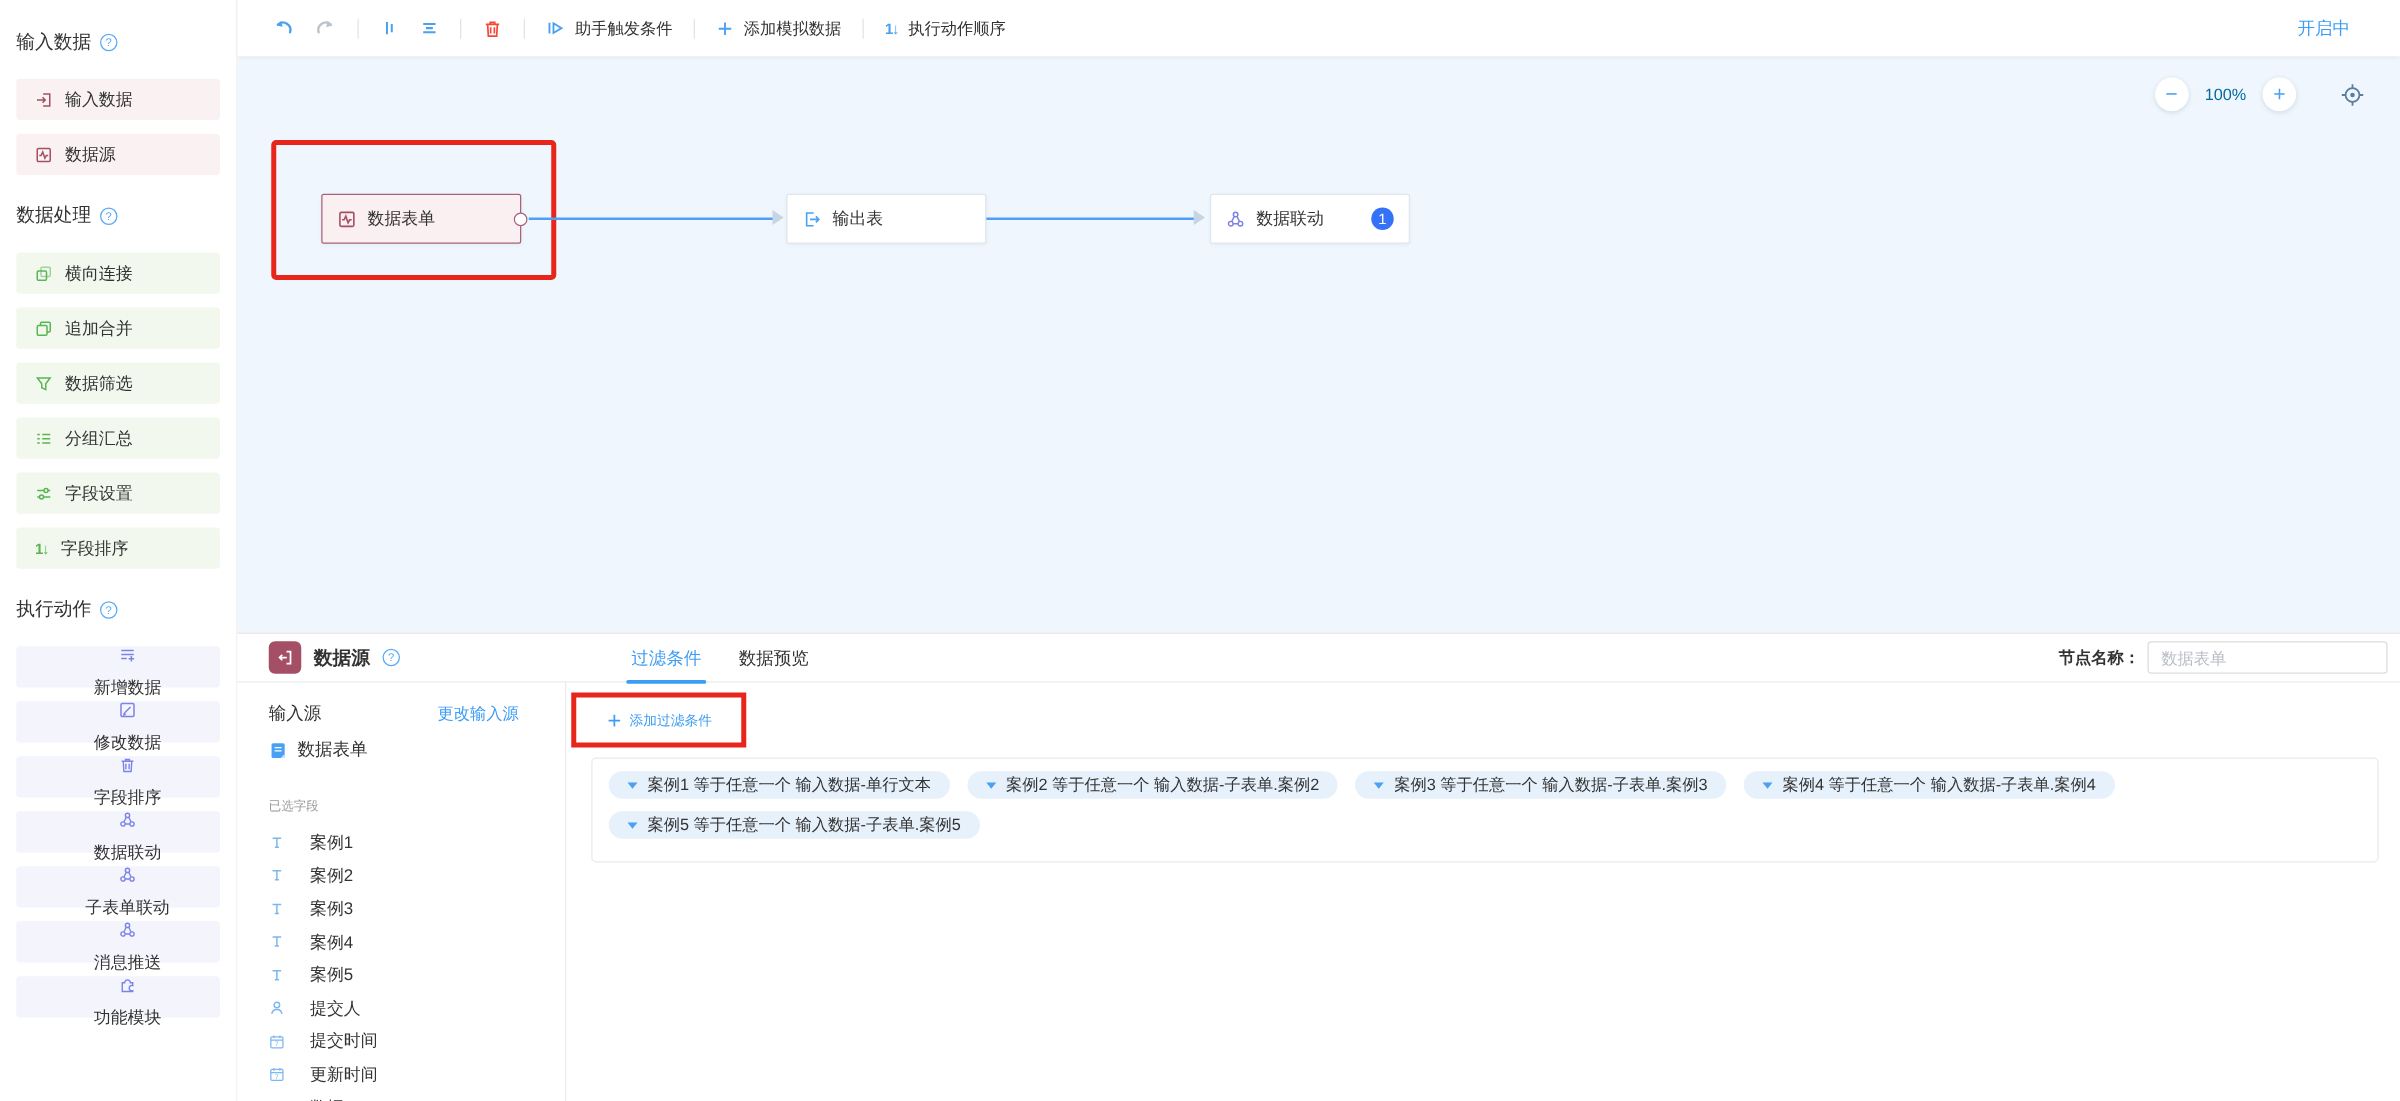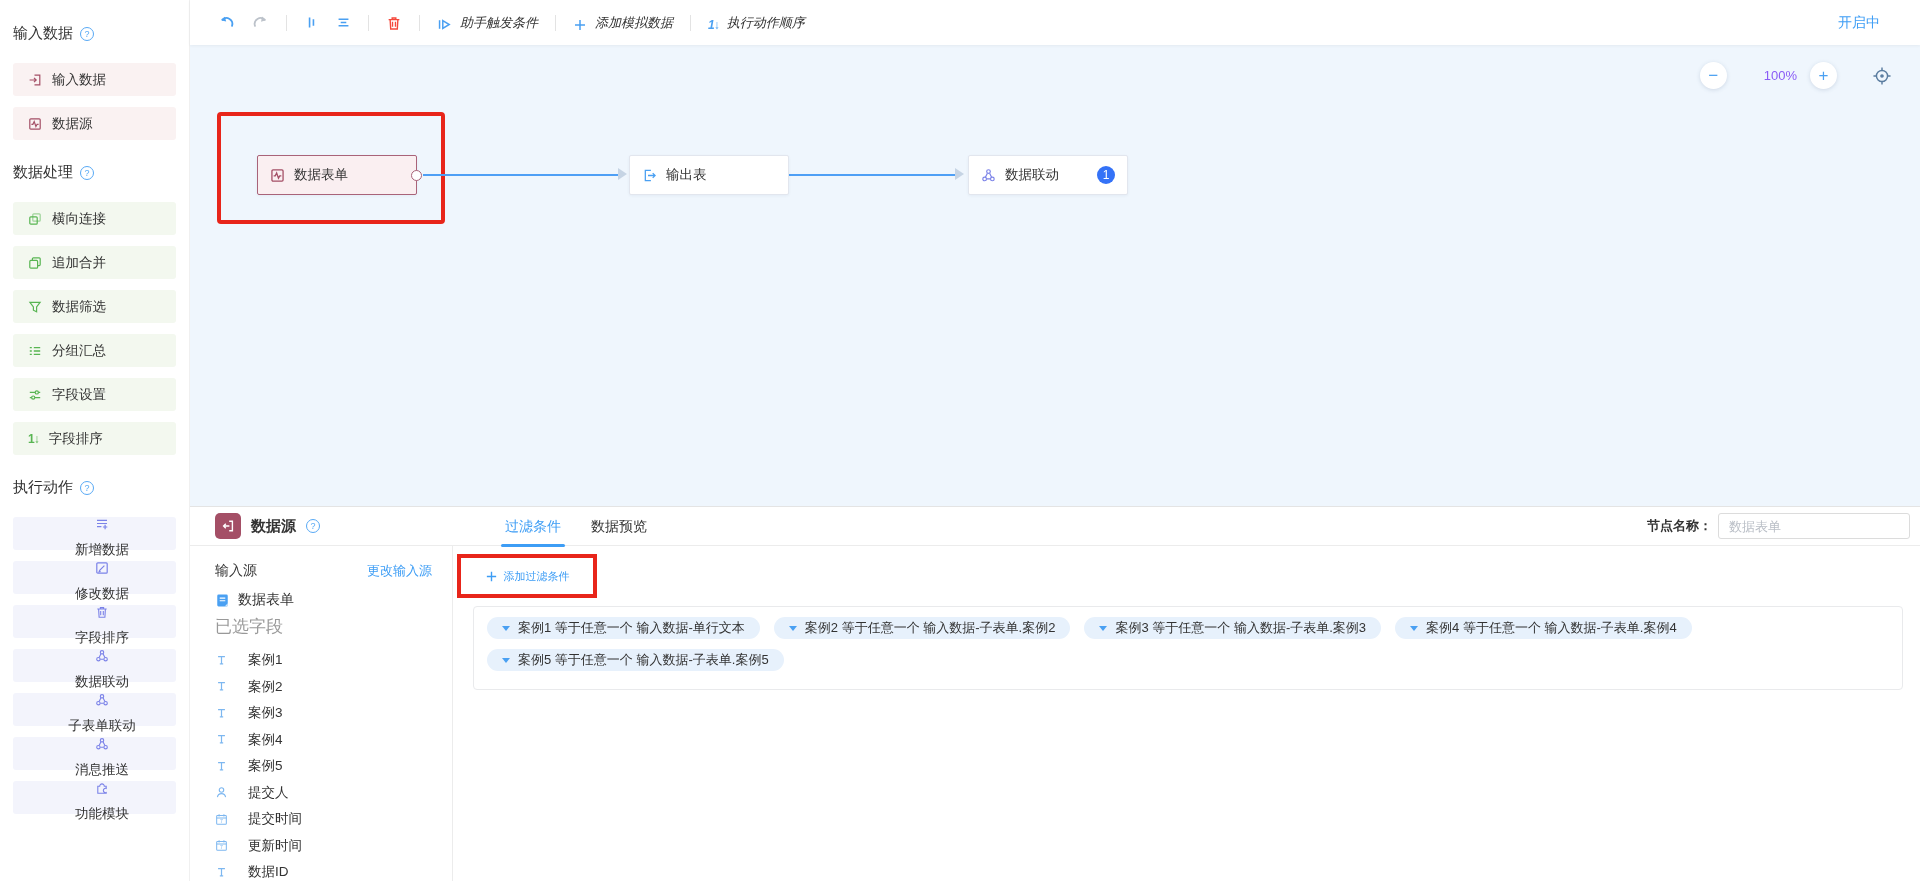--- a/index.html
+++ b/index.html
@@ -23,21 +23,21 @@
   .sorticon { font-size:12px; font-weight:bold; letter-spacing:-1px; }
 
   
   #main { position:absolute; left:190px; top:0; width:1730px; height:881px; }
 
   
   #toolbar { position:relative; height:45px; background:#fff; display:flex; align-items:center;
     padding-left:28px; gap:17px; z-index:3; box-shadow:0 1px 3px rgba(0,0,0,.05); }
   .tb-sep { width:1px; height:16px; background:#e3e3e3; }
   .tb-ic { cursor:pointer; }
-  .tb-btn { display:flex; align-items:flex-end; gap:8px; font-size:13px; color:#333; cursor:pointer;font-style:italic; }
+  .tb-btn { display:flex; align-items:center; gap:8px; font-size:13px; color:#333; cursor:pointer; }
   .blue { color:#4aa0f2; } .gray { color:#bcc2ca; } .red { color:#f5483b; }
   #status { position:absolute; right:40px; top:14px; font-size:14px; color:#3d9df5; cursor:pointer; }
 
   
   #canvas { position:absolute; left:0; top:45px; width:1730px; height:461px; background:#eff6fd; }
   .node { position:absolute; top:110px; width:160px; height:40px; background:#fff;
     border:1px solid #e2e6ee; border-radius:2px; display:flex; align-items:center;
     padding:0 12px; gap:9px; font-size:13.5px; color:#333; cursor:pointer;
     box-shadow:0 1px 3px rgba(40,70,120,.06); }
   .node.sel { background:#faeff1; border-color:#a96379; }
@@ -45,21 +45,21 @@
     background:#fff; border:1.5px solid #a96379; }
   .edge { position:absolute; top:129px; height:2px; background:#4e9ff5; }
   .arrow { position:absolute; top:123px; width:0; height:0;
     border-top:6px solid transparent; border-bottom:6px solid transparent; border-left:9px solid #c6d4e4; }
   .badge { margin-left:auto; width:18px; height:18px; border-radius:50%; background:#3472f7;
     color:#fff; font-size:12px; display:flex; align-items:center; justify-content:center; }
   #zoomctl { position:absolute; right:28px; top:17px; display:flex; align-items:center; gap:13px; }
   .zbtn { width:27px; height:27px; border-radius:50%; background:#fff; color:#4aa0f2; font-size:17px;
     display:flex; align-items:center; justify-content:center; cursor:pointer;
     box-shadow:0 1px 4px rgba(60,90,130,.18); }
-  #zoomlvl { font-size:13px; color:#8b5cf6;margin-left:24px; }
+  #zoomlvl { font-size:13px; color:#0369a1; }
   #locate { margin-left:22px; color:#5b7da0; cursor:pointer; }
 
   
   .ann { position:absolute; border:4px solid #e8251a; border-radius:4px; pointer-events:none; }
 
   
   #bottom { position:absolute; left:0; top:506px; width:1730px; height:375px; background:#fff;
     border-top:1px solid #e4e4e4; }
   #bp-header { position:relative; height:39px; border-bottom:1px solid #ececec; }
   #ds-title { position:absolute; left:25px; top:6px; display:flex; align-items:center; gap:10px; }
@@ -71,26 +71,26 @@
   .tab.active { color:#3d9df5; }
   .tab.active::after { content:""; position:absolute; left:50%; transform:translateX(-50%);
     bottom:-1px; width:64px; height:3px; background:#3d9df5; border-radius:2px; }
   #nodename { position:absolute; right:10px; top:6px; display:flex; align-items:center; gap:6px; }
   #nodename label { font-size:13px; font-weight:bold; color:#333; }
   #nodename input { width:192px; height:26px; border:1px solid #dcdcdc; border-radius:3px;
     padding:0 10px; font-size:13px; color:#333; outline:none; }
   #nodename input::placeholder { color:#b9bec6; }
 
   #bp-left { position:absolute; left:0; top:39px; width:263px; bottom:0;
-    border-right:1px solid #ececec; padding:16px 20px 0 25px; }
+    border-right:1px solid #ececec; padding:16px 37px 0 25px; }
   .src-row { display:flex; justify-content:space-between; align-items:center; }
   .src-row .lab { font-size:14px; color:#333; }
   .link { font-size:13px; color:#3d9df5; cursor:pointer; }
   .form-row { margin-top:11px; display:flex; align-items:center; gap:8px; font-size:14px; }
-  .sel-lab { margin-top:6px; font-size:17px; color:#999; }
+  .sel-lab { margin-top:29px; font-size:10px; color:#999; }
   #fields { list-style:none; margin-top:9px; }
   #fields li { height:26.5px; display:flex; align-items:center; gap:20px; font-size:13.5px; color:#333; }
   #fields .ico { color:#7db7f0; }
 
   #bp-content { position:absolute; left:264px; top:39px; right:0; bottom:0; }
   #addbox { position:absolute; left:3px; top:8px; width:140px; height:44px; border:4px solid #e8251a;
     display:flex; align-items:center; justify-content:center; }
   #addlink { display:flex; align-items:center; gap:6px; font-size:11px; color:#3d9df5; cursor:pointer; }
   #matchbox { position:absolute; right:3px; top:-2px; width:302px; height:52px; border:4px solid #e8251a;
     display:flex; align-items:center; justify-content:center; gap:11px; }

